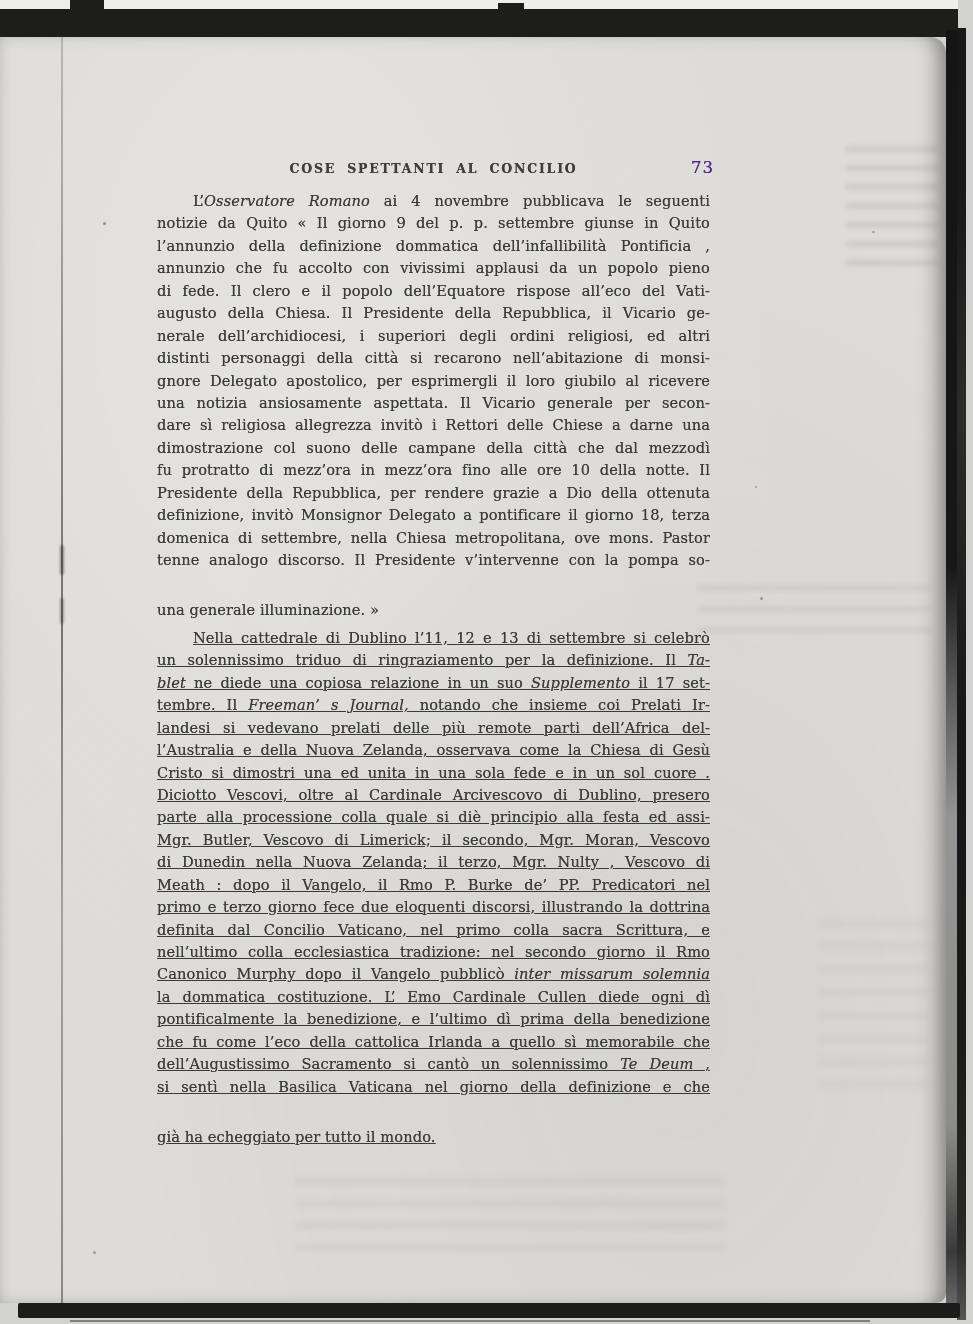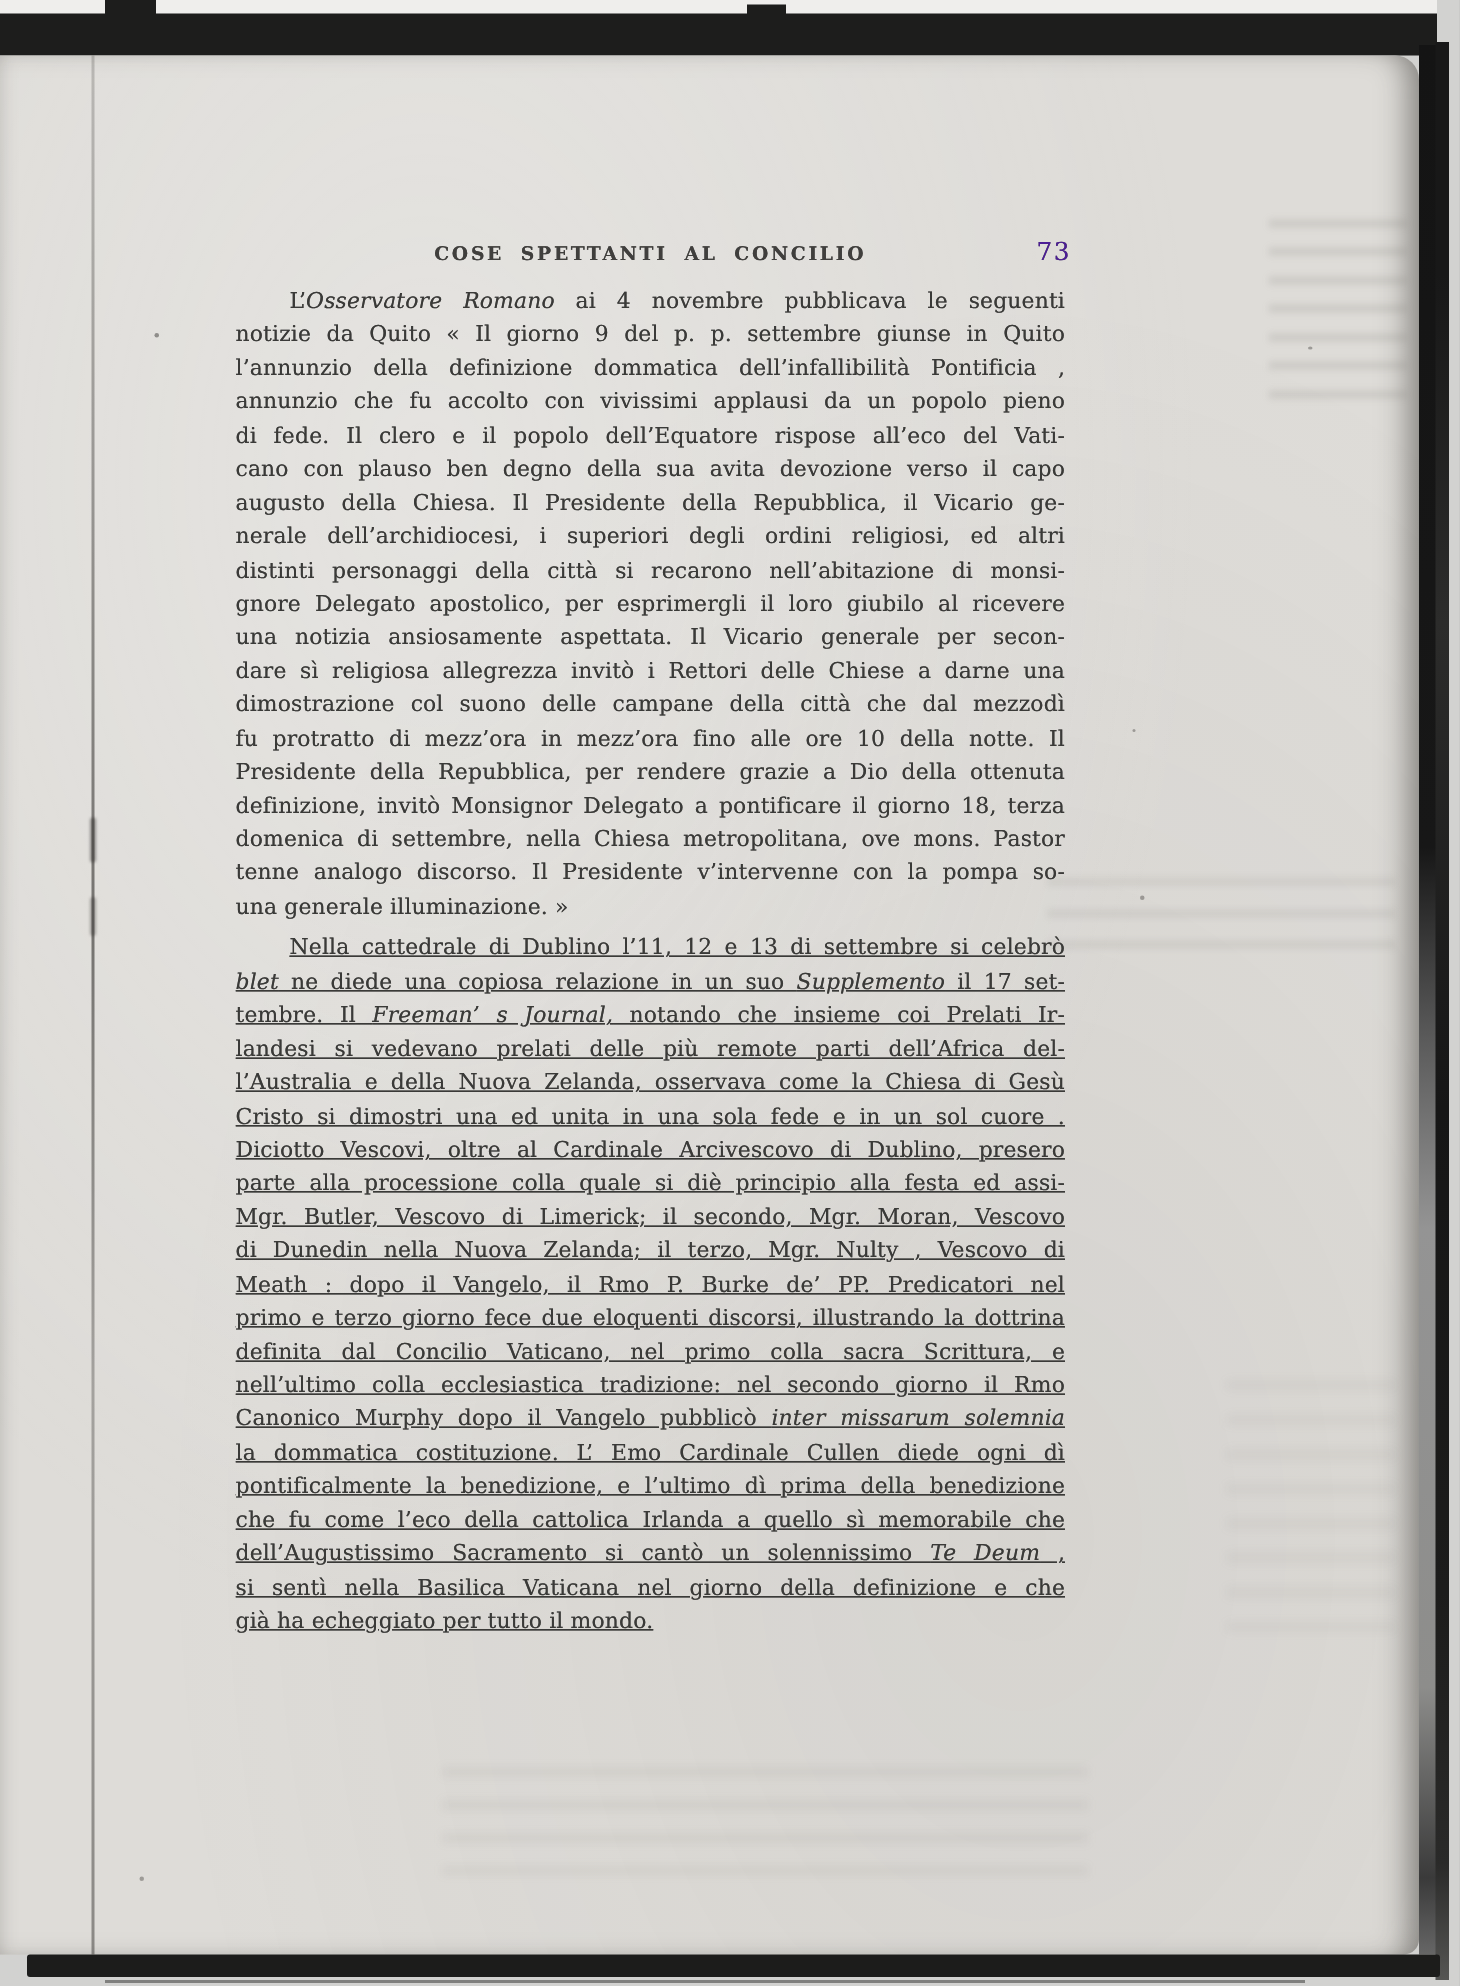--- a/index.html
+++ b/index.html
@@ -67,21 +67,21 @@
   .pagenum{position:absolute;right:-4px;top:-3px;font-size:16.5px;letter-spacing:1px;color:#4c1d95;
     text-shadow:0 0 .4px rgba(58,58,56,.8);}
   .body{margin-top:9px;font-size:14.6px;line-height:22.45px;letter-spacing:.1px;
     text-shadow:0 0 .4px rgba(58,58,56,.75);}
   .paragraph + .paragraph{margin-top:5px;text-decoration:underline;}
   .text-line{
     text-align:justify;text-align-last:justify;-moz-text-align-last:justify;
     height:22.45px;overflow:hidden;
   }
   .text-line.indent{text-indent:36px;}
-  .text-line.last-line{text-align-last:left;-moz-text-align-last:left;}
+  .text-line.last-line{text-align-last:left;margin-top:28px;-moz-text-align-last:left;}
   .it{font-style:italic;}
 </style>
 </head>
 <body>
 
 <div class="scan">
 
   <div class="top-white"></div>
   <div class="top-bar"></div>
 
@@ -110,37 +110,37 @@
       <div class="title">COSE SPETTANTI AL CONCILIO</div>
       <div class="pagenum">73</div>
     </div>
     <div class="body">
         <div class="paragraph">
           <div class="text-line indent"><span>L’</span><span class="it">Osservatore Romano</span><span> ai 4 novembre pubblicava le seguenti</span></div>
           <div class="text-line"><span>notizie da Quito « Il giorno 9 del p. p. settembre giunse in Quito</span></div>
           <div class="text-line"><span>l’annunzio della definizione dommatica dell’infallibilità Pontificia ,</span></div>
           <div class="text-line"><span>annunzio che fu accolto con vivissimi applausi da un popolo pieno</span></div>
           <div class="text-line"><span>di fede. Il clero e il popolo dell’Equatore rispose all’eco del Vati-</span></div>
-          <div class="text-line"><span>cano con plauso ben degno della sua avita devozione verso il capo</span></div>
           <div class="text-line"><span>augusto della Chiesa. Il Presidente della Repubblica, il Vicario ge-</span></div>
           <div class="text-line"><span>nerale dell’archidiocesi, i superiori degli ordini religiosi, ed altri</span></div>
           <div class="text-line"><span>distinti personaggi della città si recarono nell’abitazione di monsi-</span></div>
           <div class="text-line"><span>gnore Delegato apostolico, per esprimergli il loro giubilo al ricevere</span></div>
           <div class="text-line"><span>una notizia ansiosamente aspettata. Il Vicario generale per secon-</span></div>
           <div class="text-line"><span>dare sì religiosa allegrezza invitò i Rettori delle Chiese a darne una</span></div>
           <div class="text-line"><span>dimostrazione col suono delle campane della città che dal mezzodì</span></div>
           <div class="text-line"><span>fu protratto di mezz’ora in mezz’ora fino alle ore 10 della notte. Il</span></div>
           <div class="text-line"><span>Presidente della Repubblica, per rendere grazie a Dio della ottenuta</span></div>
           <div class="text-line"><span>definizione, invitò Monsignor Delegato a pontificare il giorno 18, terza</span></div>
           <div class="text-line"><span>domenica di settembre, nella Chiesa metropolitana, ove mons. Pastor</span></div>
           <div class="text-line"><span>tenne analogo discorso. Il Presidente v’intervenne con la pompa so-</span></div>
           <div class="text-line last-line"><span>una generale illuminazione. »</span></div>
         </div>
         <div class="paragraph">
           <div class="text-line indent"><span>Nella cattedrale di Dublino l’11, 12 e 13 di settembre si celebrò</span></div>
+          <div class="text-line"><span>un solennissimo triduo di ringraziamento per la definizione. Il </span><span class="it">Ta-</span></div>
           <div class="text-line"><span class="it">blet</span><span> ne diede una copiosa relazione in un suo </span><span class="it">Supplemento</span><span> il 17 set-</span></div>
           <div class="text-line"><span>tembre. Il </span><span class="it">Freeman’ s Journal,</span><span> notando che insieme coi Prelati Ir-</span></div>
           <div class="text-line"><span>landesi si vedevano prelati delle più remote parti dell’Africa del-</span></div>
           <div class="text-line"><span>l’Australia e della Nuova Zelanda, osservava come la Chiesa di Gesù</span></div>
           <div class="text-line"><span>Cristo si dimostri una ed unita in una sola fede e in un sol cuore .</span></div>
           <div class="text-line"><span>Diciotto Vescovi, oltre al Cardinale Arcivescovo di Dublino, presero</span></div>
           <div class="text-line"><span>parte alla processione colla quale si diè principio alla festa ed assi-</span></div>
           <div class="text-line"><span>Mgr. Butler, Vescovo di Limerick; il secondo, Mgr. Moran, Vescovo</span></div>
           <div class="text-line"><span>di Dunedin nella Nuova Zelanda; il terzo, Mgr. Nulty , Vescovo di</span></div>
           <div class="text-line"><span>Meath : dopo il Vangelo, il Rmo P. Burke de’ PP. Predicatori nel</span></div>

